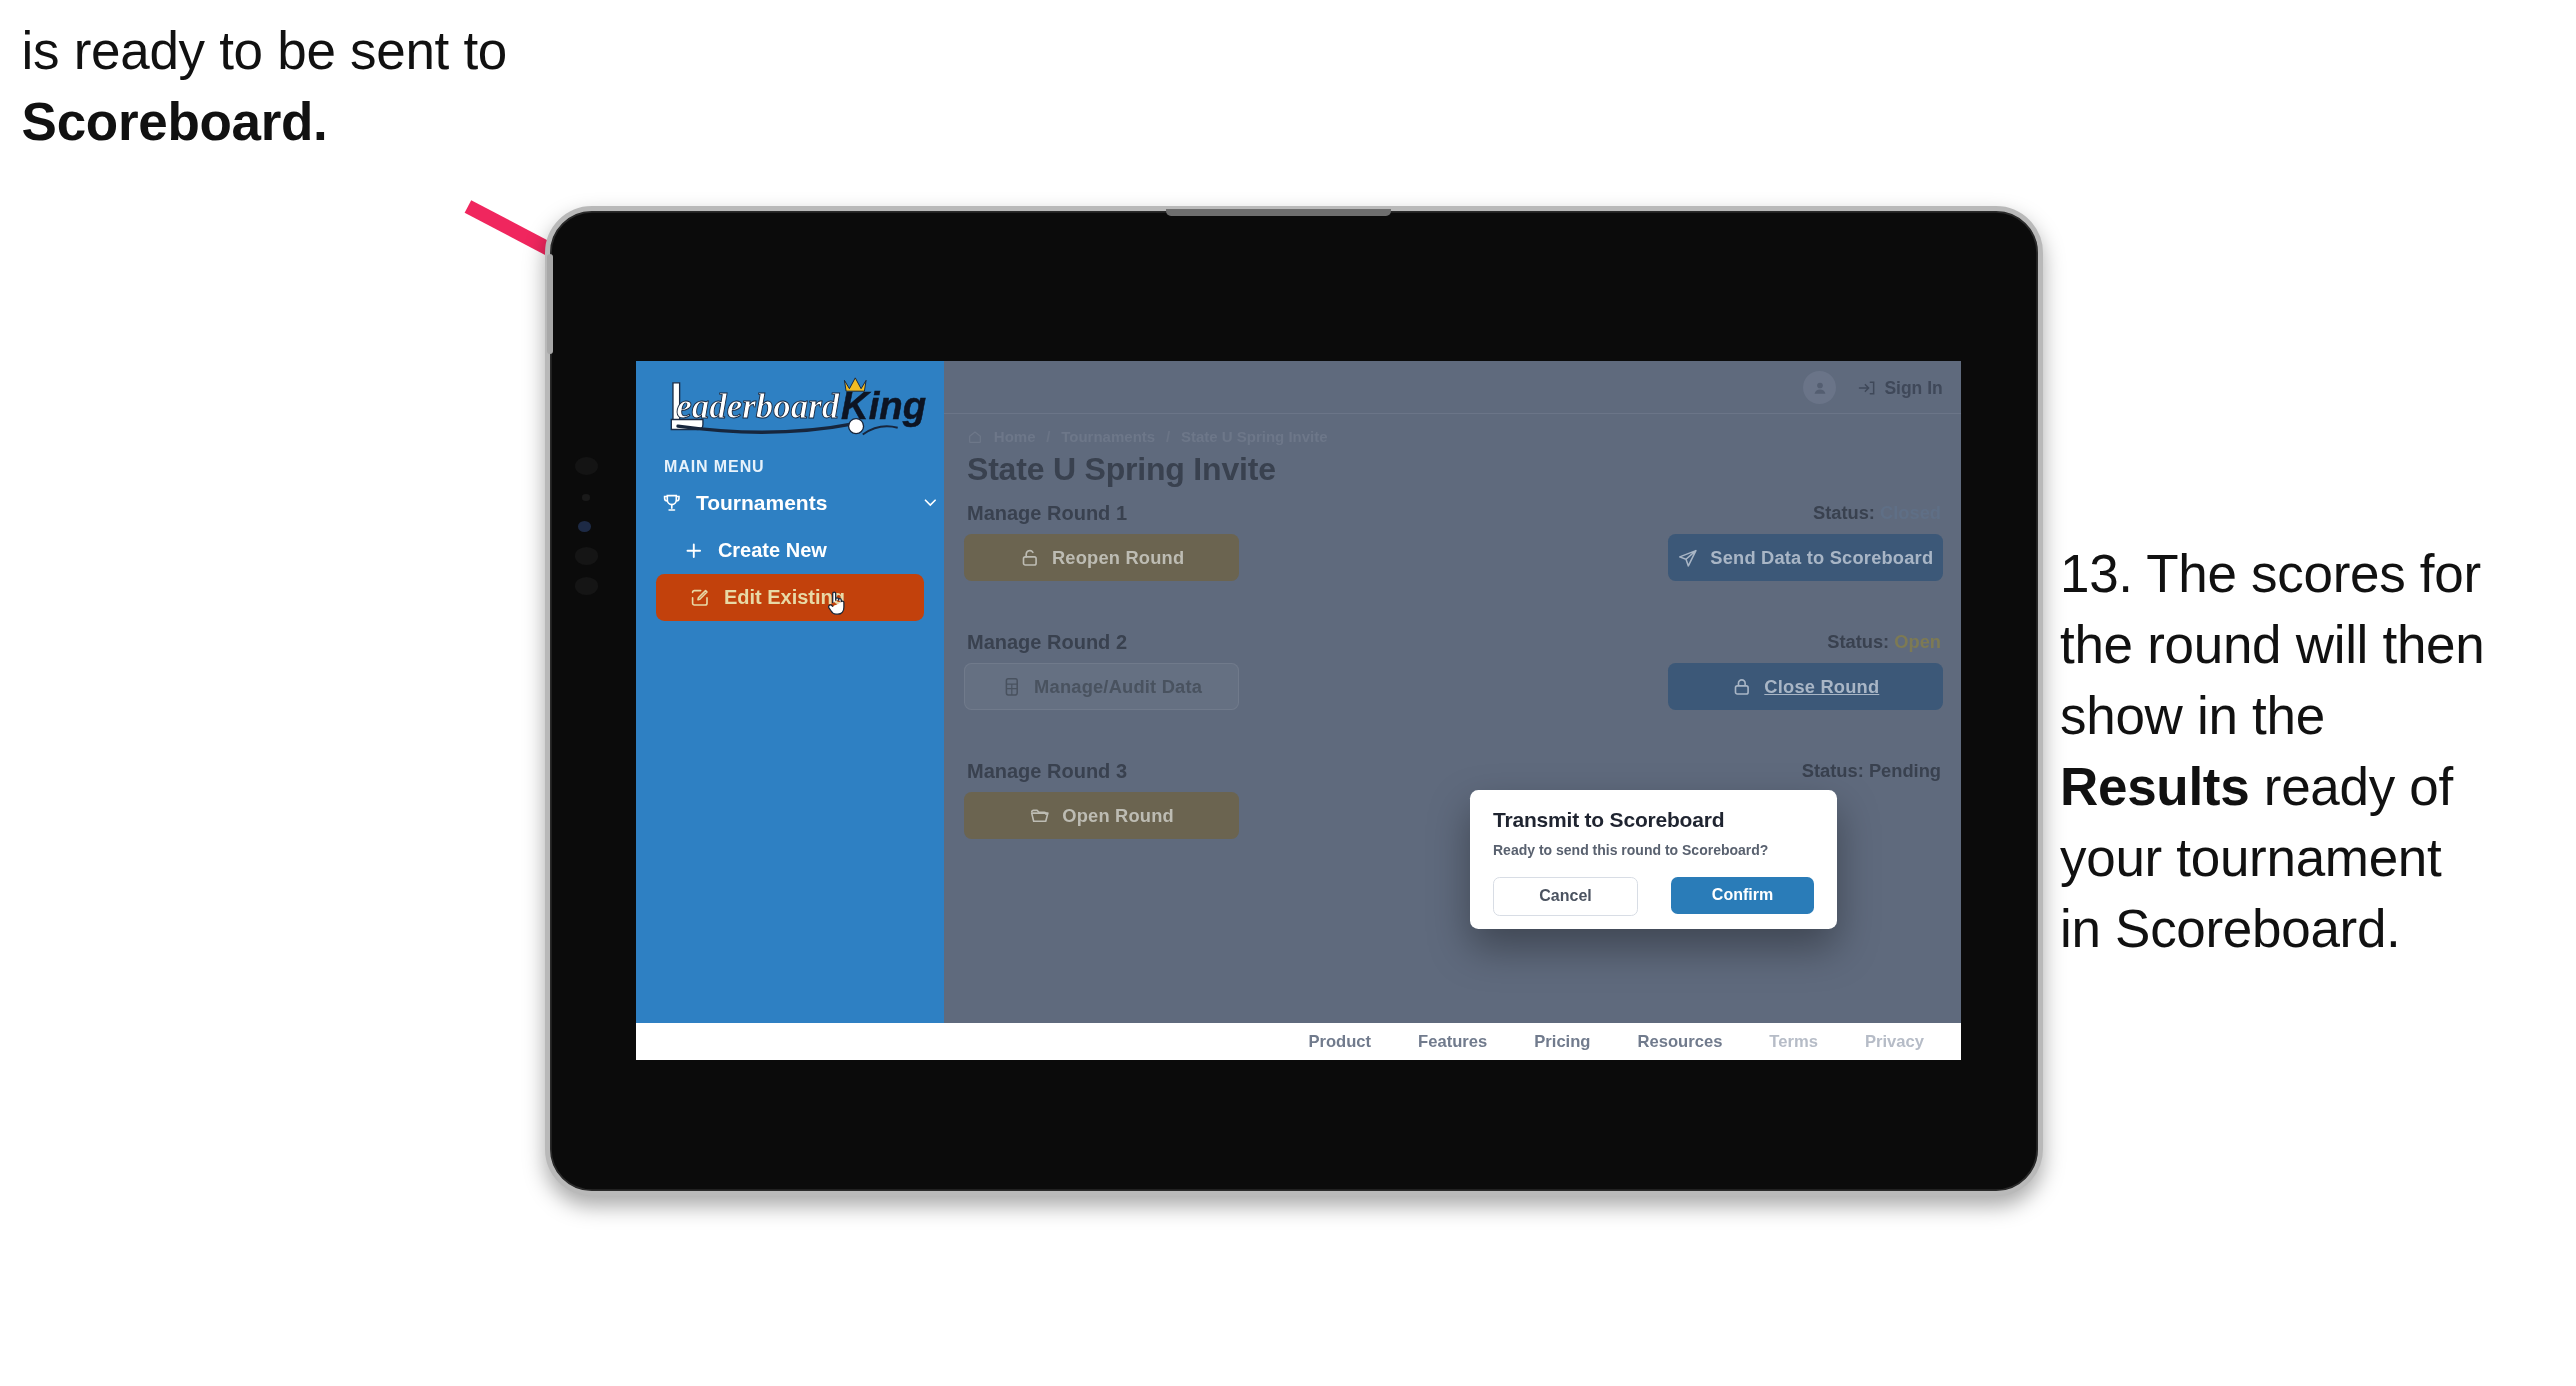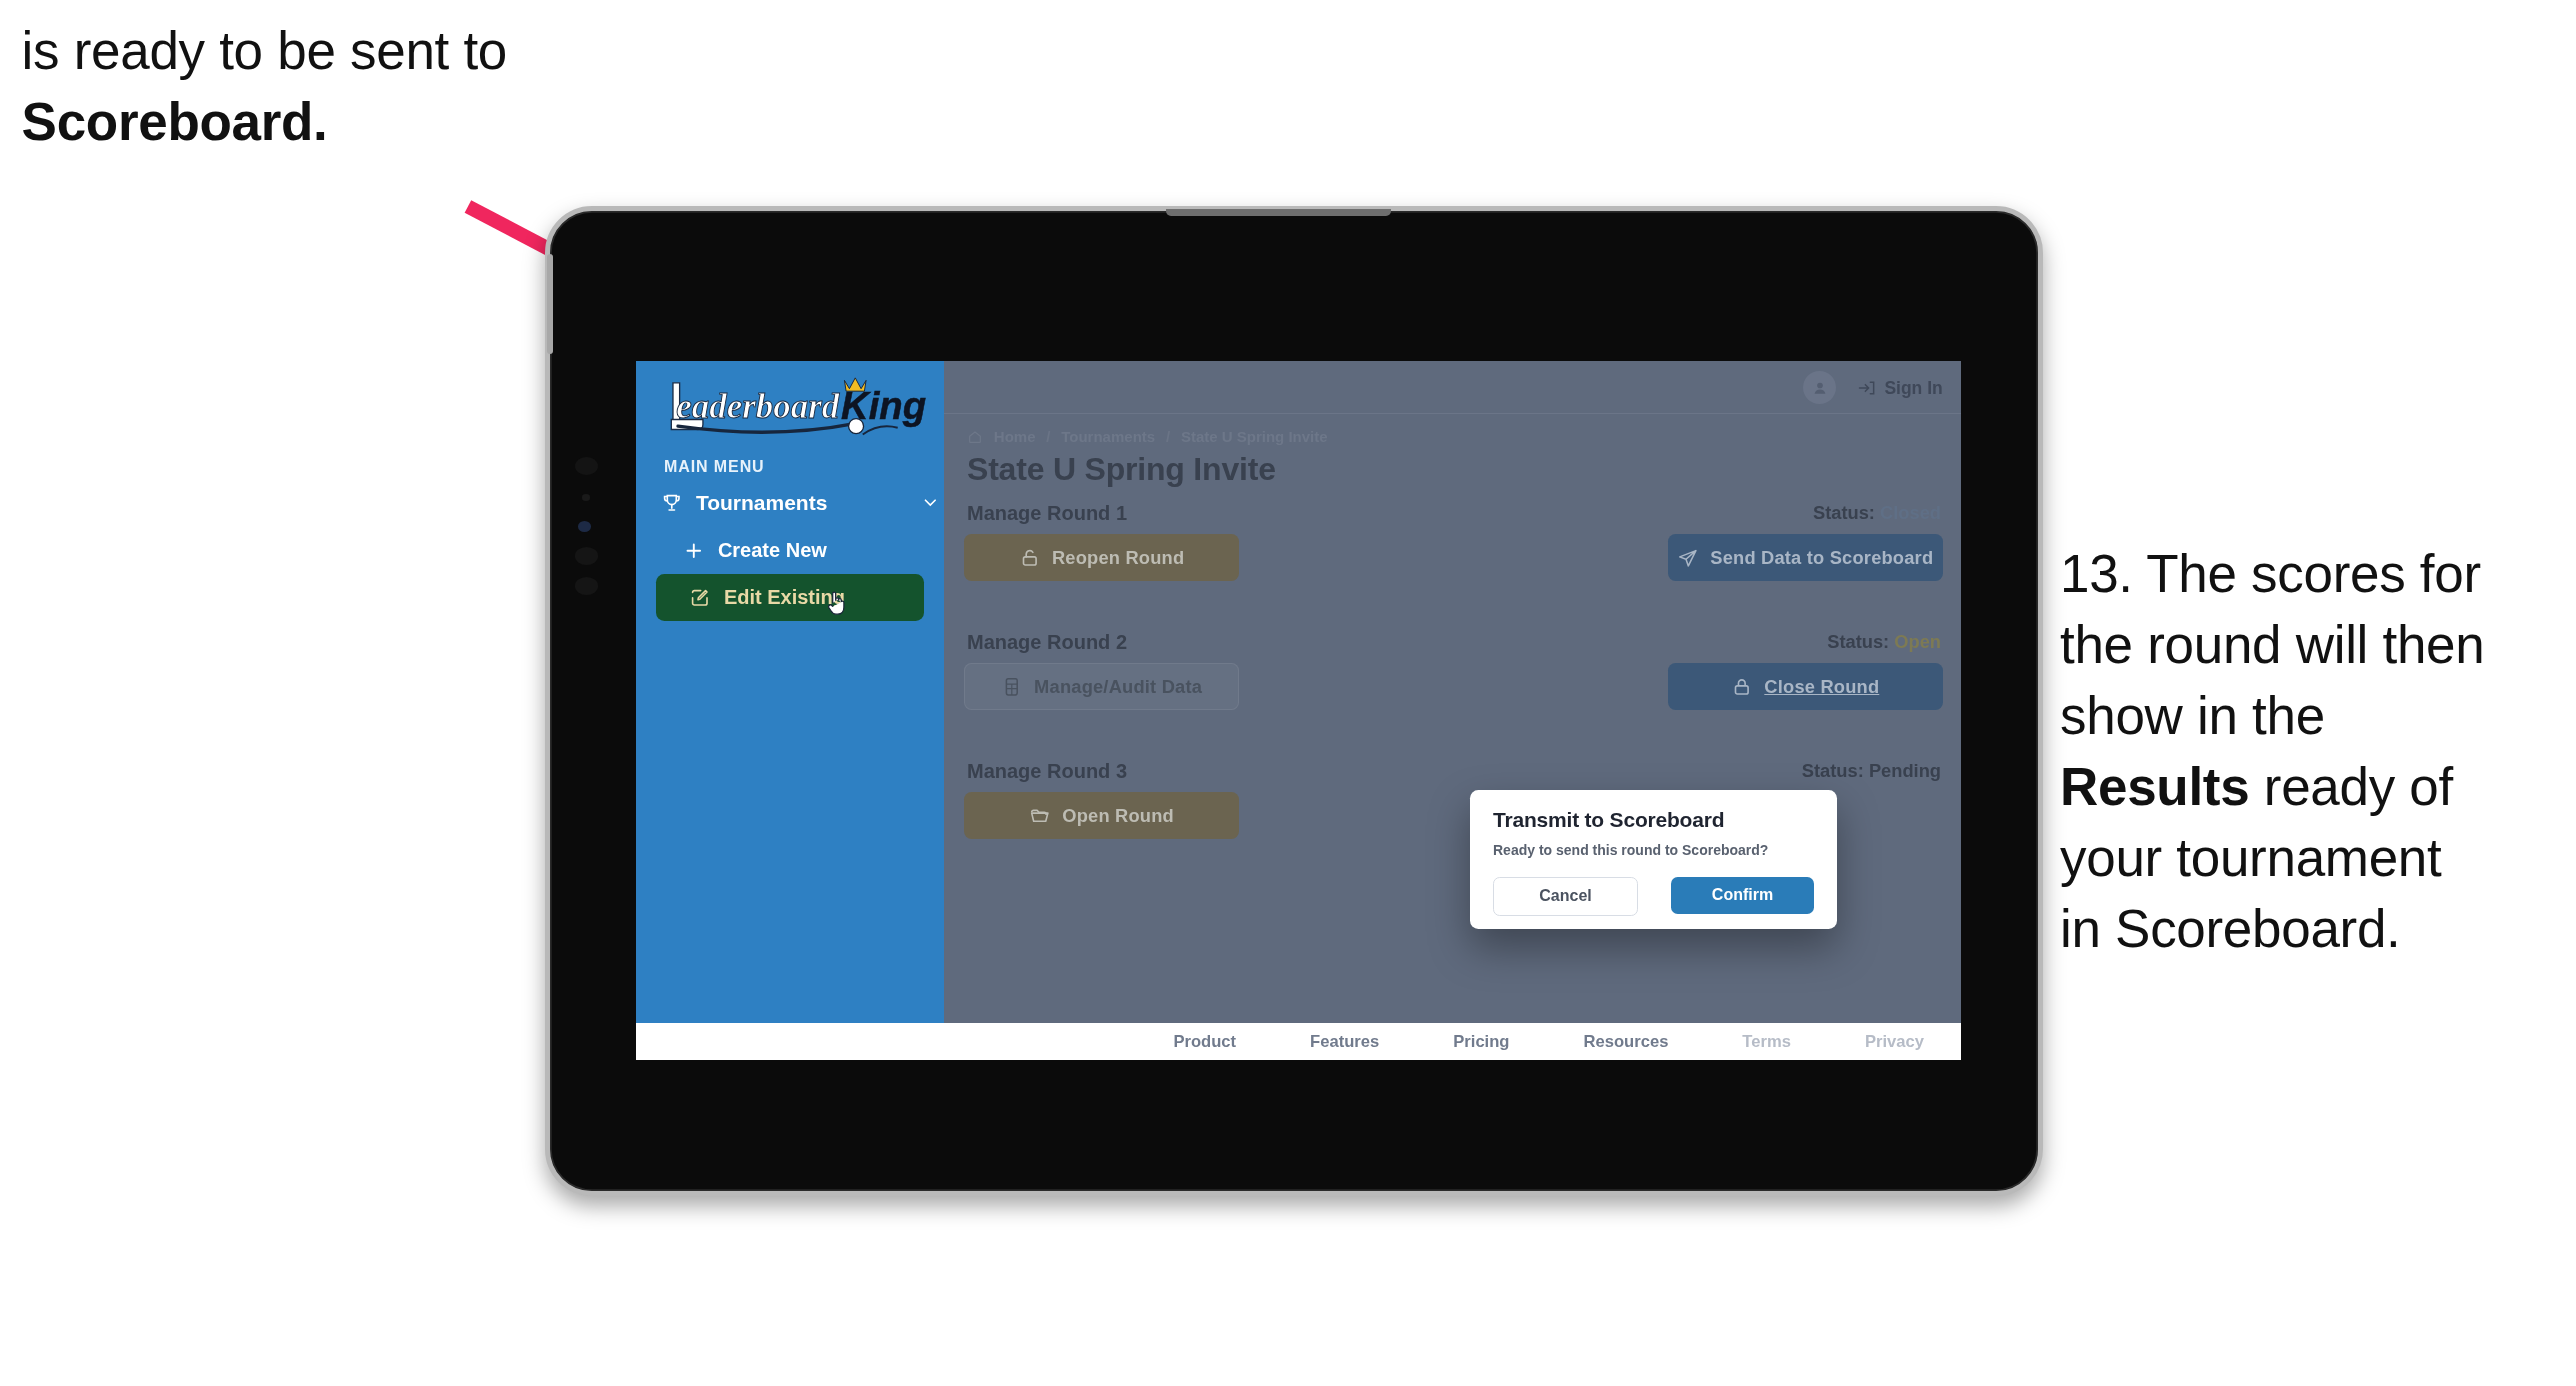--- a/index.html
+++ b/index.html
@@ -47,21 +47,21 @@
   
   #sidebar{width:308px;background:#2e80c3;flex:none;position:relative;color:#fff;}
   #logo{position:absolute;left:11.6px;top:10px;width:283px;height:72px;}
   .side-label{position:absolute;left:28px;top:97px;font-size:16px;font-weight:700;letter-spacing:0.9px;color:#e7f2fb;}
   .side-item{position:absolute;display:flex;align-items:center;gap:13.3px;color:#ffffff;}
   #item-tournaments{left:25px;top:130px;width:265px;font-size:21px;font-weight:600;}
   #chev{position:absolute;right:5px;top:133px;width:16.6px;height:16.6px;}
   #item-create{left:47px;top:178px;font-size:20px;font-weight:600;}
   #item-edit{
     left:20px;top:213px;width:268px;height:47px;box-sizing:border-box;
-    background:#14532d;border-radius:8.3px;padding:0 0 0 33px;
+    background:#c2410c;border-radius:8.3px;padding:0 0 0 33px;
     font-size:20px;font-weight:700;color:#e8d9a6;
   }
   .side-ico{width:21.6px;height:21.6px;flex:none;}
   #cursor{position:absolute;left:188px;top:228px;width:23px;height:28px;}
 
   
   #main{flex:1;min-width:0;position:relative;background:#5f6a7d;}
   #topbar{position:absolute;left:0;top:0;right:0;height:52px;border-bottom:0.8px solid #6b7588;}
   #avatar{position:absolute;right:125px;top:10px;width:33px;height:33px;border-radius:50%;background:#6a7488;display:flex;align-items:center;justify-content:center;}
   #signin{position:absolute;right:18.3px;top:16.6px;display:flex;align-items:center;gap:7.5px;font-size:17.5px;font-weight:600;color:#3f4859;}
@@ -87,21 +87,21 @@
   #r1-btn-right{right:18.3px;top:173px;width:275px;}
   #r2-head{top:270px;}  #r2-status{top:270px;}
   #r2-btn-left{left:20px;top:302px;width:275px;}
   #r2-btn-right{right:18.3px;top:302px;width:275px;text-decoration:underline;}
   #r3-head{top:399px;}  #r3-status{top:399px;}
   #r3-btn-left{left:20px;top:431px;width:275px;}
 
   
   #footer{
     height:37px;flex:none;background:#ffffff;display:flex;align-items:center;
-    justify-content:flex-end;gap:74px;padding-right:37px;
+    justify-content:flex-end;gap:47px;padding-right:37px;
     font-size:16.6px;font-weight:700;
   }
   #footer .lk{color:#717b8d;}
   #footer .lk.dim{color:#b6bcc7;}
 
   
   #modal{
     position:absolute;left:526px;top:429px;width:367px;height:139px;
     background:#ffffff;border-radius:8.3px;
     box-shadow:0 18.3px 40px rgba(0,0,0,.34);

